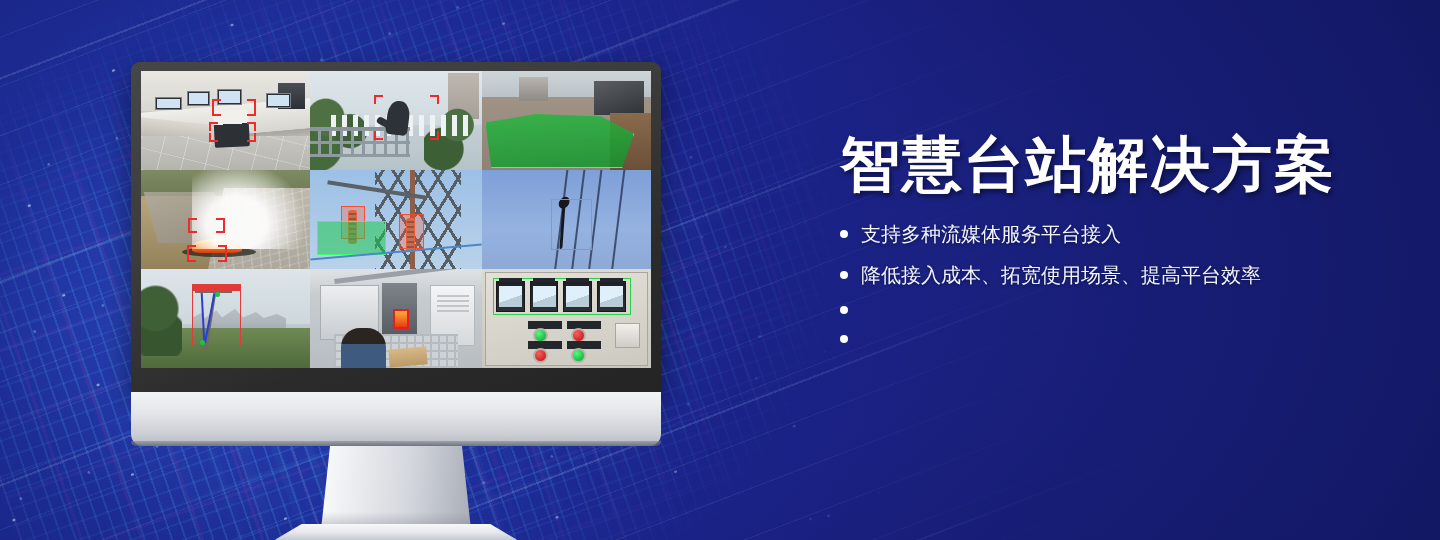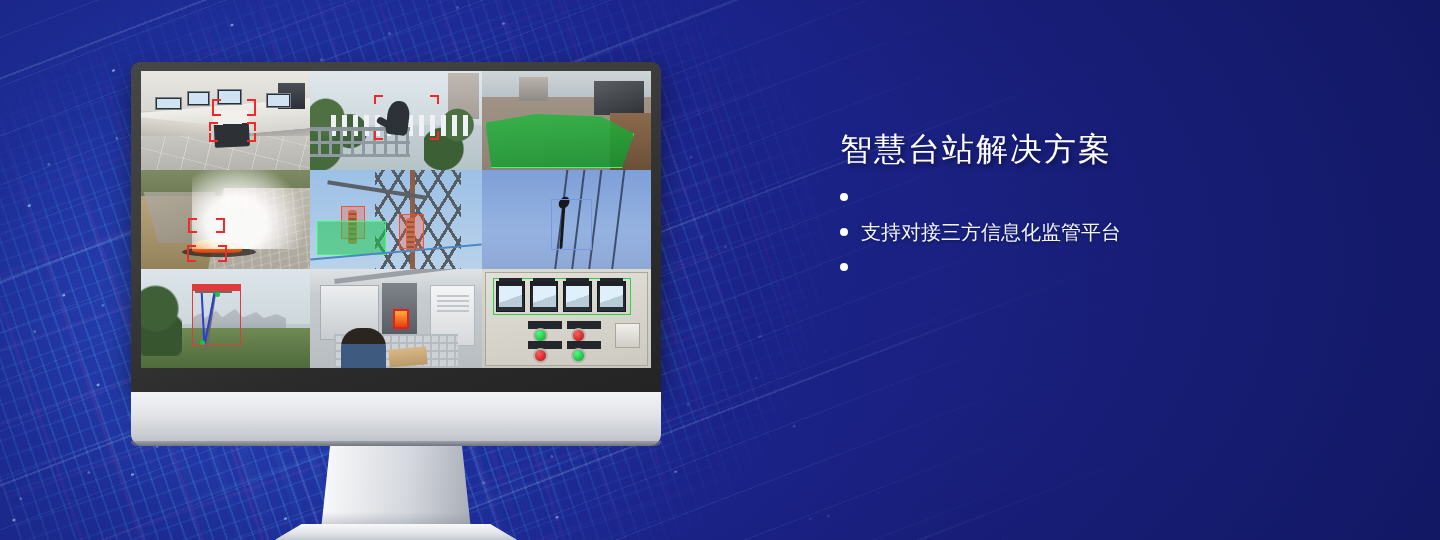--- a/index.html
+++ b/index.html
@@ -329,21 +329,21 @@
   .bracket i{ position:absolute; width:9px; height:9px; display:block;
               border-color:#f02a2a; border-style:solid; border-width:0; }
   .bracket i.tl{ left:0; top:0; border-left-width:2.2px; border-top-width:2.2px; }
   .bracket i.tr{ right:0; top:0; border-right-width:2.2px; border-top-width:2.2px; }
   .bracket i.bl{ left:0; bottom:0; border-left-width:2.2px; border-bottom-width:2.2px; }
   .bracket i.br{ right:0; bottom:0; border-right-width:2.2px; border-bottom-width:2.2px; }
 
   
   #content{ position:absolute; left:840px; top:132px; width:560px; }
   .title{
-    font-size:32px; font-weight:normal; color:#ffffff; letter-spacing:2px;
+    font-size:60px; font-weight:bold; color:#ffffff; letter-spacing:2px;
     line-height:1.1; text-shadow:2px 3px 5px rgba(0,0,20,.55);
     margin-bottom:26px;
   }
   .bullets{ list-style:none; }
   .bullets li{
     display:flex; align-items:center;
     font-size:20px; color:#f2f5ff; line-height:1; margin-bottom:21px;
     text-shadow:0 1px 3px rgba(0,0,30,.5);
   }
   .dot{
@@ -533,24 +533,28 @@
     <div class="mon-chin"></div>
     <div class="mon-neck"></div>
     <div class="mon-base"></div>
   </div>
 
   <div id="content">
     <h1 class="title">智慧台站解决方案</h1>
     <ul class="bullets">
       <li>
         <span class="dot"></span>
+        <span>支持多种流媒体服务平台接入</span>
       </li>
       <li>
         <span class="dot"></span>
-        <span>支持对接三方信息化监管平台</span>
+        <span>降低接入成本、拓宽使用场景、提高平台效率</span>
+      </li>
+      <li>
+        <span class="dot"></span>
       </li>
       <li>
         <span class="dot"></span>
       </li>
     </ul>
   </div>
 
 </div>
 
 </body></html>

